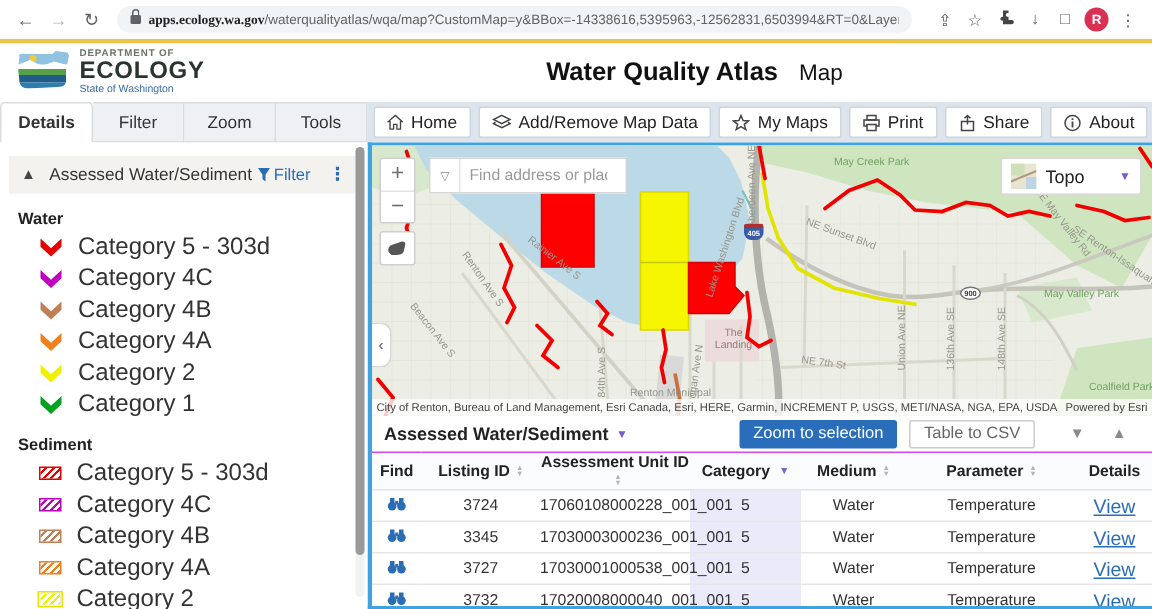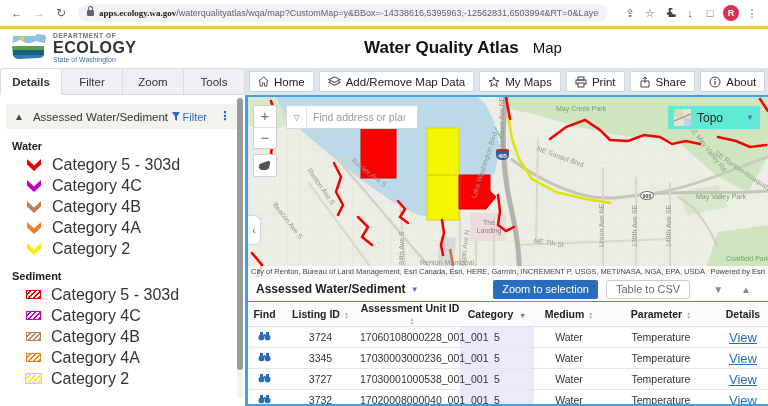--- a/index.html
+++ b/index.html
@@ -73,21 +73,21 @@
   .attrib{position:absolute;left:0;right:0;bottom:0;height:11px;background:rgba(255,255,255,.78);display:flex;align-items:center;font-size:7.5px;color:#444;padding:0 3px;white-space:nowrap;}
   .attrib .pw{margin-left:auto;}
   .zoomctl{position:absolute;left:5px;top:8px;width:24px;background:#fff;border:1px solid #cfcfcf;border-radius:2px;}
   .zoomctl .zb{height:21px;text-align:center;font-size:15px;color:#6e6e6e;line-height:20px;}
   .zoomctl .zb + .zb{border-top:1px solid #e3e3e3;}
   .basemapbtn{position:absolute;left:5px;top:57px;width:24px;height:23px;background:#fff;border:1px solid #cfcfcf;border-radius:2px;display:flex;align-items:center;justify-content:center;}
   .searchbox{position:absolute;left:38px;top:8px;width:132px;height:24px;background:#fff;border:1px solid #d7d7d7;display:flex;align-items:center;}
   .search-dd{width:20px;text-align:center;color:#8a8a8a;font-size:8px;border-right:1px solid #e4e4e4;align-self:stretch;line-height:23px;}
   .searchbox input{border:none;outline:none;font-size:10.5px;color:#333;padding:0 6px;width:104px;background:transparent;}
   .searchbox input::placeholder{color:#9a9a9a;}
-  .basemap-sel{position:absolute;right:7px;top:8px;width:94px;height:25px;background:#5eead4;border:1px solid #d7d7d7;border-radius:2px;display:flex;align-items:center;padding:0 6px;}
+  .basemap-sel{position:absolute;right:7px;top:8px;width:94px;height:25px;background:#ffffff;border:1px solid #d7d7d7;border-radius:2px;display:flex;align-items:center;padding:0 6px;}
   .basemap-sel .name{font-size:12px;color:#222;margin-left:6px;}
   .basemap-sel .dd{margin-left:auto;color:#7a5ad0;font-size:8px;}
   .collapsebtn{position:absolute;left:0;top:118px;width:13px;height:30px;background:#fff;border:1px solid #d7d7d7;border-left:none;border-radius:0 7px 7px 0;display:flex;align-items:center;justify-content:center;font-size:10px;color:#555;}
   .shield{position:absolute;font-size:5px;font-weight:bold;text-align:center;}
   .shield.i405{width:13px;height:11px;background:#3b5ba5;color:#fff;border-radius:2px 2px 5px 5px;border-top:3px solid #b03030;line-height:8px;}
   .shield.s900{width:14px;height:9px;background:#fff;border:1px solid #777;border-radius:50%;color:#333;line-height:8px;}
 
   
   .tbar{height:24px;background:#fff;display:flex;align-items:center;padding:0 8px;flex:none;}
   .tbar-title{font-size:12px;font-weight:bold;color:#222;}
@@ -267,20 +267,26 @@
         <svg width="16" height="15" viewBox="0 0 16 15">
             <path d="M1,2 L8,8.5 L15,2 L15,7.5 L8,14 L1,7.5 Z" fill="#f07f1e"></path>
           </svg>
         <span class="lbl">Category 4A</span>
       </div>
       <div class="lg-item">
         <svg width="16" height="15" viewBox="0 0 16 15">
             <path d="M1,2 L8,8.5 L15,2 L15,7.5 L8,14 L1,7.5 Z" fill="#f0f000"></path>
           </svg>
         <span class="lbl">Category 2</span>
+      </div>
+      <div class="lg-item">
+        <svg width="16" height="15" viewBox="0 0 16 15">
+            <path d="M1,2 L8,8.5 L15,2 L15,7.5 L8,14 L1,7.5 Z" fill="#00a21e"></path>
+          </svg>
+        <span class="lbl">Category 1</span>
       </div>
 
       <div class="lg-section">Sediment</div>
       <div class="lg-item">
         <span class="sed-swatch c5s"></span>
         <span class="lbl">Category 5 - 303d</span>
       </div>
       <div class="lg-item">
         <span class="sed-swatch c4cs"></span>
         <span class="lbl">Category 4C</span>

